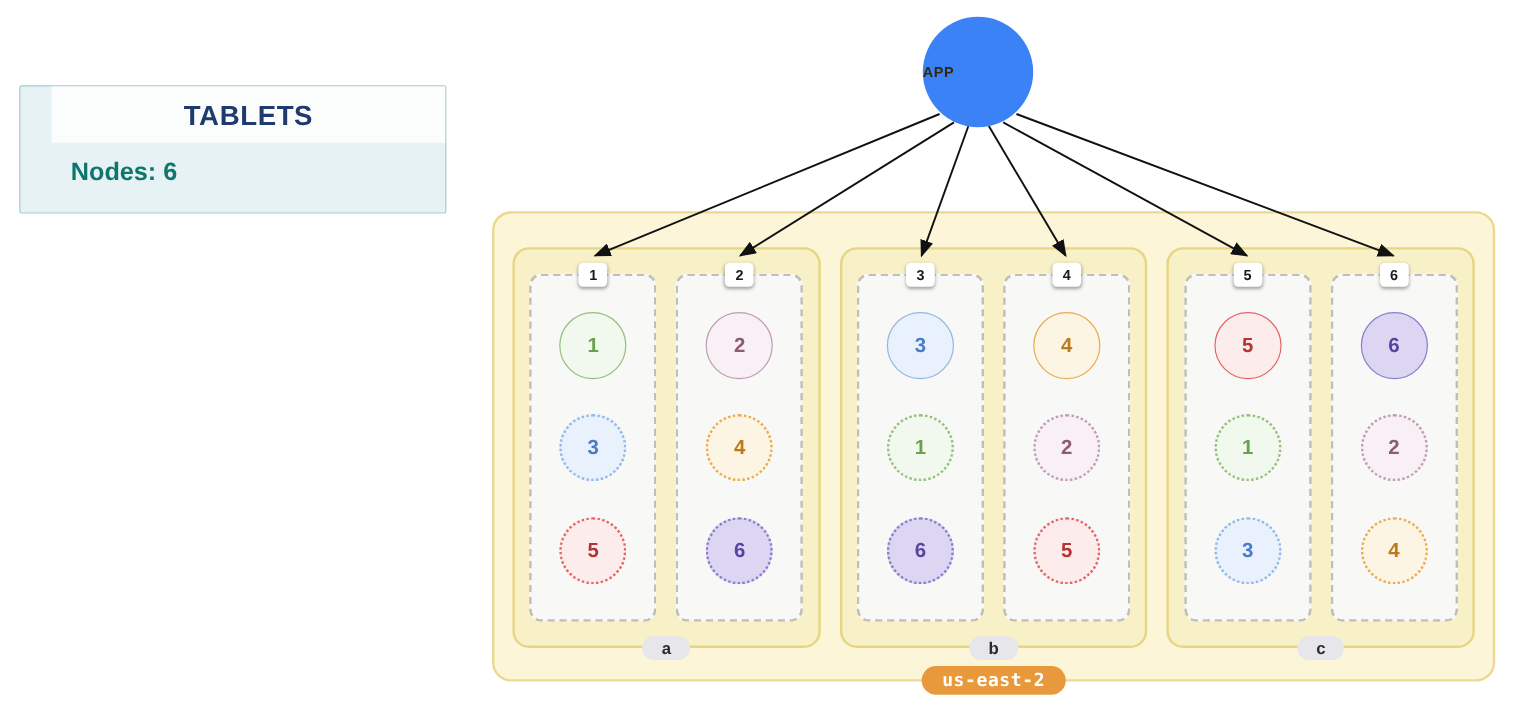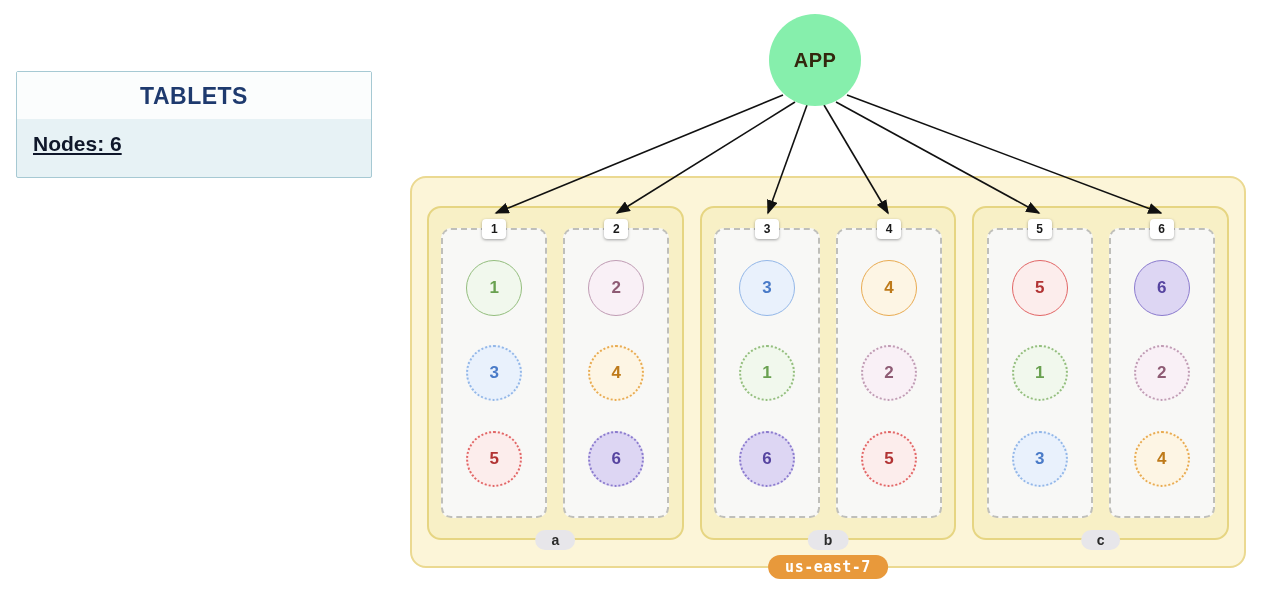--- a/index.html
+++ b/index.html
@@ -6,32 +6,33 @@
   .canvas {
     position:relative; width:1281px; height:596px; overflow:hidden;
     font-family:"Liberation Sans", sans-serif; background:#ffffff;
   }
 
   
   .info-panel {
     position:absolute; left:16px; top:71px; width:356px;
     border:1px solid #a6c9d3; border-radius:2px; background:#e7f2f5;
     box-sizing:border-box;
+    padding-left:26px;
   }
   .info-panel-header { background:#fbfdfd; padding:11px 0 9px; text-align:center; }
   .info-panel-title { color:#1e3a6e; font-weight:bold; font-size:23px; letter-spacing:.5px; }
-  .info-panel-body { padding:8px 16px 16px; font-size:21px; color:#0f172a; line-height:1.6;text-decoration:underline; }
+  .info-panel-body { padding:8px 16px 16px; font-size:21px; color:#0f766e; line-height:1.6; }
   .bold { font-weight:bold; }
 
   
   .app-circle {
     position:absolute; left:769px; top:14px; width:92px; height:92px;
-    border-radius:50%; background:#86efac;
-    display:flex; align-items:center; justify-content:center;
-    font-weight:bold; font-size:20px; color:#33270e; letter-spacing:.5px; z-index:4;
+    border-radius:50%; background:#3b82f6;
+    display:flex; align-items:center; 
+    font-weight:bold; font-size:12px; color:#33270e; letter-spacing:.5px; z-index:4;
   }
 
   
   .arrows { position:absolute; left:0; top:0; z-index:3; pointer-events:none; }
 
   
   .region {
     position:absolute; left:410px; top:176px; width:836px; height:392px;
     background:#fcf5d8; border:2px solid #ebd991; border-radius:16px;
     display:flex; gap:16px; padding:28px 15px 26px; box-sizing:border-box; z-index:1;
@@ -160,16 +161,16 @@
       </div>
       <div class="node">
         <div class="node-badge">6</div>
         <div class="tablet leader t-purple">6</div>
         <div class="tablet follower t-plum">2</div>
         <div class="tablet follower t-orange">4</div>
       </div>
       <div class="zone-pill">c</div>
     </div>
 
-    <div class="region-pill">us-east-7</div>
+    <div class="region-pill">us-east-2</div>
   </div>
 
 </div>
 
 </body></html>

